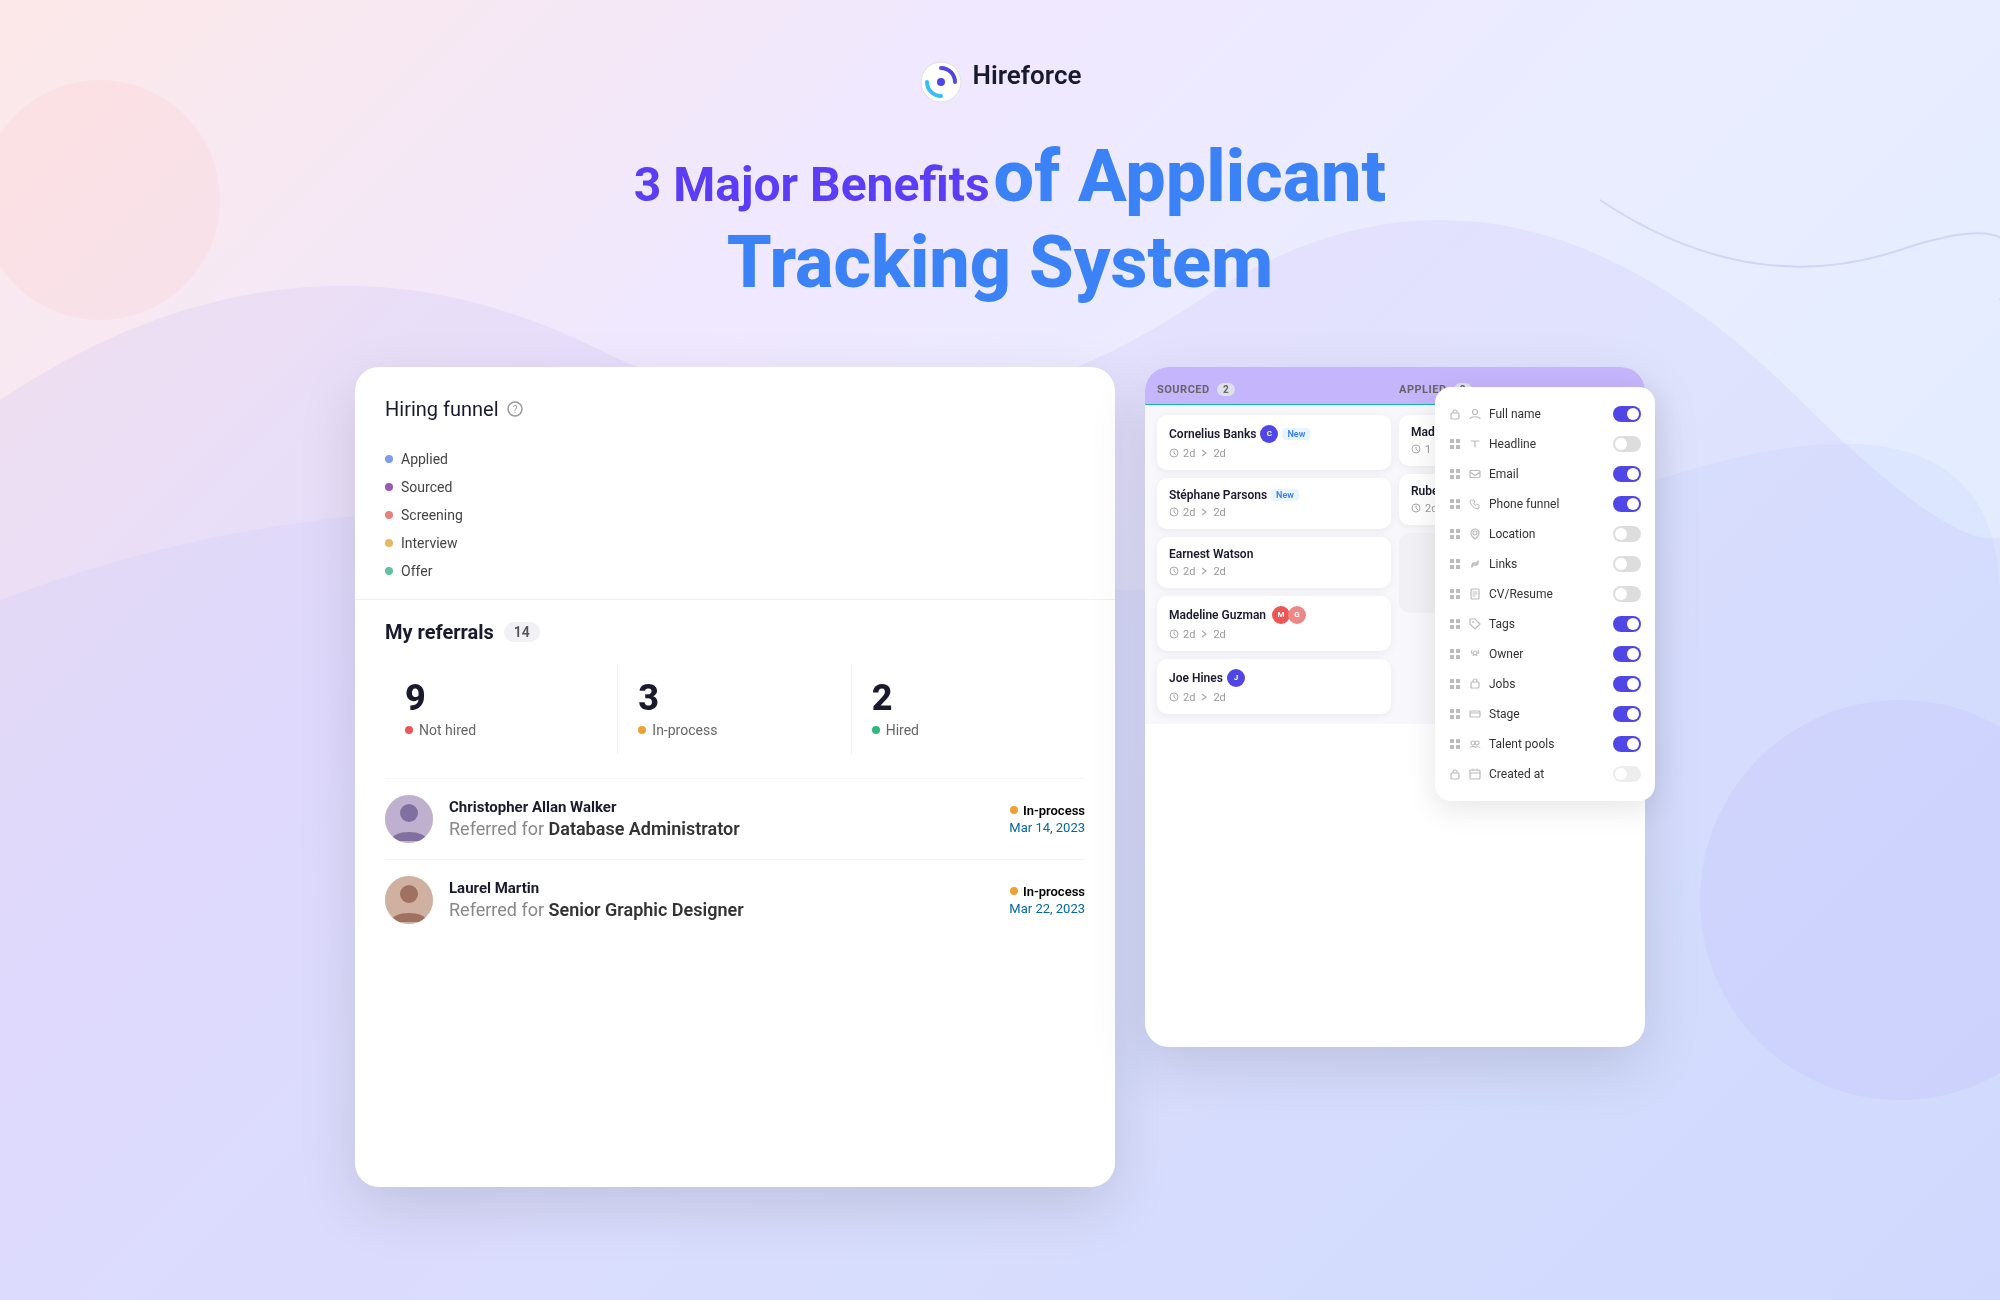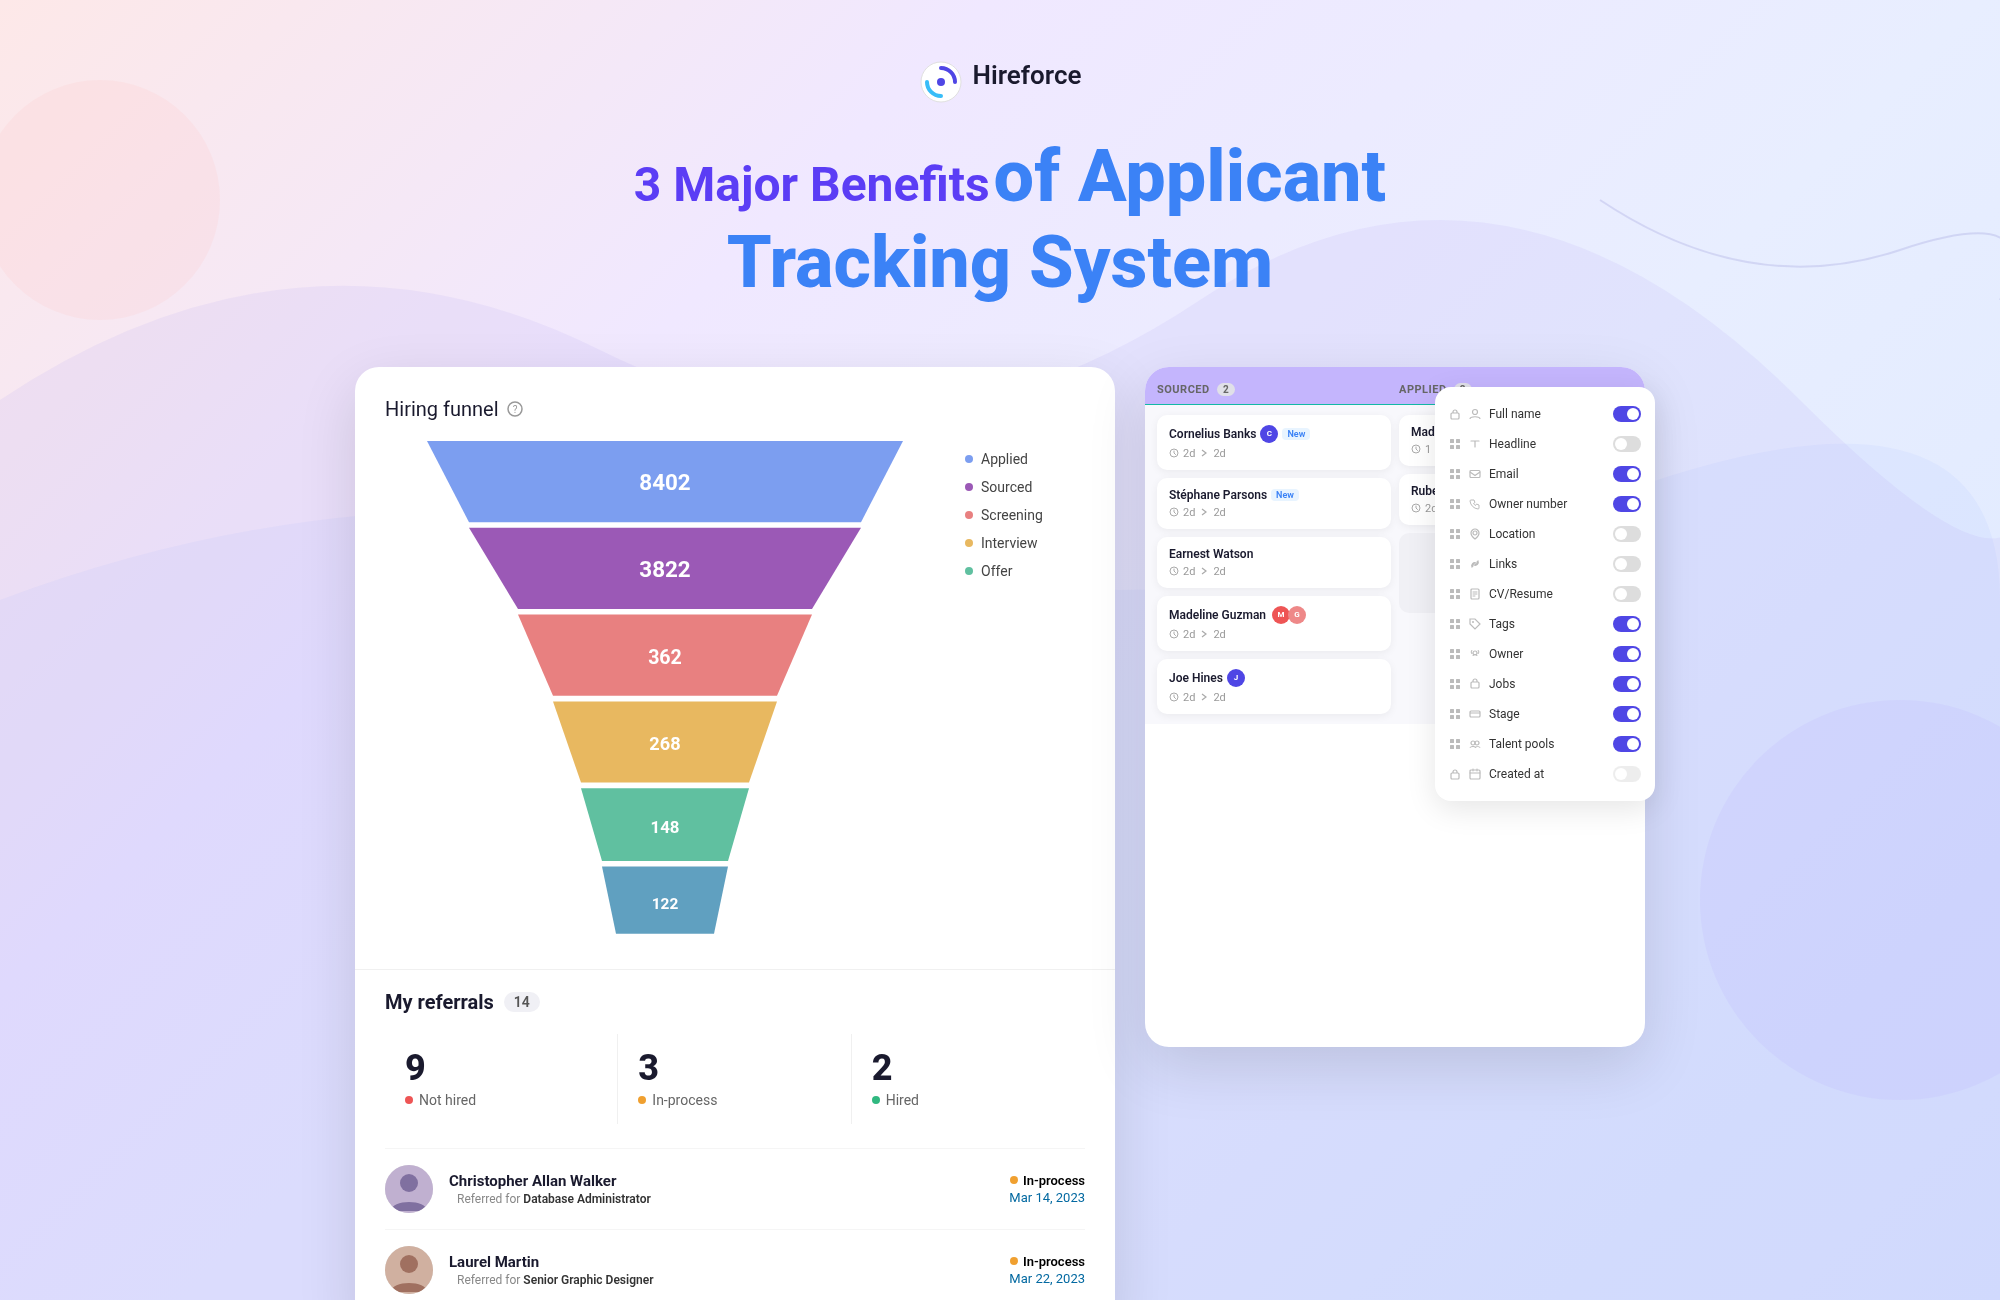--- a/index.html
+++ b/index.html
@@ -226,23 +226,22 @@
     }
 
     .referral-name {
       font-size: 15px;
       font-weight: 700;
       color: #1a1a2e;
       margin-bottom: 2px;
     }
 
     .referral-role {
-      font-size: 12px;
+      font-size: 18px;
       color: #888;
-      margin-left: 8px;
     }
 
     .referral-role strong {
       color: #333;
       font-weight: 600;
     }
 
     .referral-status-area {
       text-align: right;
     }
@@ -403,42 +402,20 @@
       <div class="funnel-title">
         <span>Hiring funnel</span>
         <svg width="16" height="16" viewBox="0 0 16 16" fill="none">
           <circle cx="8" cy="8" r="7" stroke="#999" stroke-width="1.5"></circle>
           <text x="8" y="12" text-anchor="middle" font-size="10" fill="#999">?</text>
         </svg>
       </div>
 
       <div class="funnel-chart-area">
 
-        <div style="flex:1;">
-          <svg viewBox="0 0 400 360" width="100%">
-
-            <polygon points="30,0 370,0 340,58 60,58" fill="#7c9ef0"></polygon>
-            <text x="200" y="35" text-anchor="middle" fill="white" font-size="16" font-weight="700">8402</text>
-
-            <polygon points="60,62 340,62 305,120 95,120" fill="#9b59b6"></polygon>
-            <text x="200" y="97" text-anchor="middle" fill="white" font-size="16" font-weight="700">3822</text>
-
-            <polygon points="95,124 305,124 280,182 120,182" fill="#e88080"></polygon>
-            <text x="200" y="159" text-anchor="middle" fill="white" font-size="14" font-weight="700">362</text>
-
-            <polygon points="120,186 280,186 260,244 140,244" fill="#e8b860"></polygon>
-            <text x="200" y="221" text-anchor="middle" fill="white" font-size="13" font-weight="700">268</text>
-
-            <polygon points="140,248 260,248 245,300 155,300" fill="#60c0a0"></polygon>
-            <text x="200" y="280" text-anchor="middle" fill="white" font-size="12" font-weight="700">148</text>
-
-            <polygon points="155,304 245,304 235,352 165,352" fill="#60a0c0"></polygon>
-            <text x="200" y="334" text-anchor="middle" fill="white" font-size="11" font-weight="700">122</text>
-          </svg>
-        </div>
 
         <div class="funnel-legend">
           <div class="legend-item">
             <div class="legend-dot" style="background:#7c9ef0;"></div>
             <span>Applied</span>
           </div>
           <div class="legend-item">
             <div class="legend-dot" style="background:#9b59b6;"></div>
             <span>Sourced</span>
           </div>
@@ -729,21 +706,21 @@
       <div class="settings-row">
         <svg width="12" height="12" viewBox="0 0 12 12">
             <rect x="1" y="1" width="4" height="4" rx="0.5" fill="#bbb"></rect>
             <rect x="7" y="1" width="4" height="4" rx="0.5" fill="#bbb"></rect>
             <rect x="1" y="7" width="4" height="4" rx="0.5" fill="#bbb"></rect>
             <rect x="7" y="7" width="4" height="4" rx="0.5" fill="#bbb"></rect>
           </svg>
         <svg width="12" height="12" viewBox="0 0 12 12">
             <path d="M2 2h3l1 2.5-1.5 1a6 6 0 0 0 2 2l1-1.5 2.5 1v3a1 1 0 0 1-1 1A9 9 0 0 1 1 3a1 1 0 0 1 1-1z" stroke="#bbb" stroke-width="1" fill="none"></path>
           </svg>
-        <span class="settings-label">Owner number</span>
+        <span class="settings-label">Phone funnel</span>
         <div class="toggle toggle-on"></div>
       </div>
 
       <div class="settings-row">
         <svg width="12" height="12" viewBox="0 0 12 12">
             <rect x="1" y="1" width="4" height="4" rx="0.5" fill="#bbb"></rect>
             <rect x="7" y="1" width="4" height="4" rx="0.5" fill="#bbb"></rect>
             <rect x="1" y="7" width="4" height="4" rx="0.5" fill="#bbb"></rect>
             <rect x="7" y="7" width="4" height="4" rx="0.5" fill="#bbb"></rect>
           </svg>

